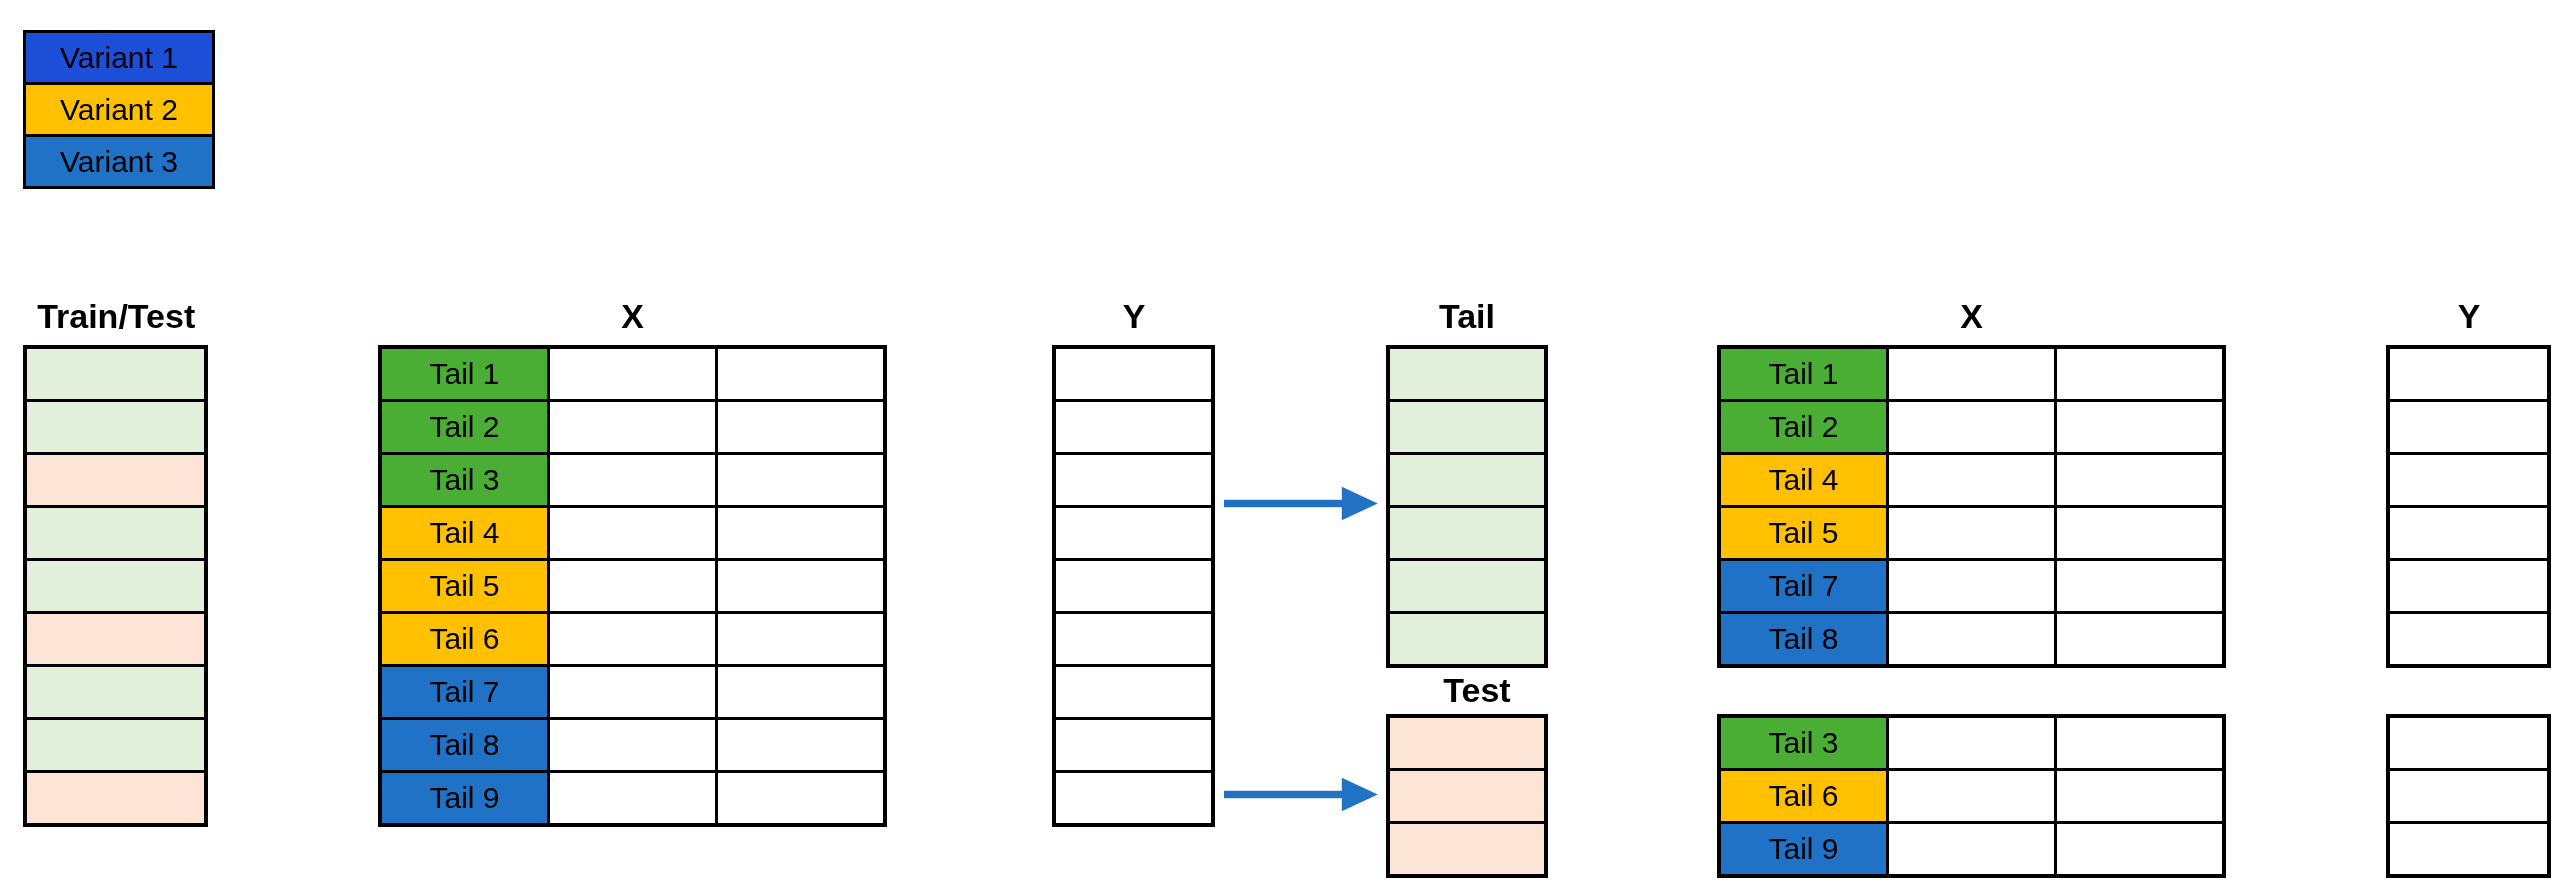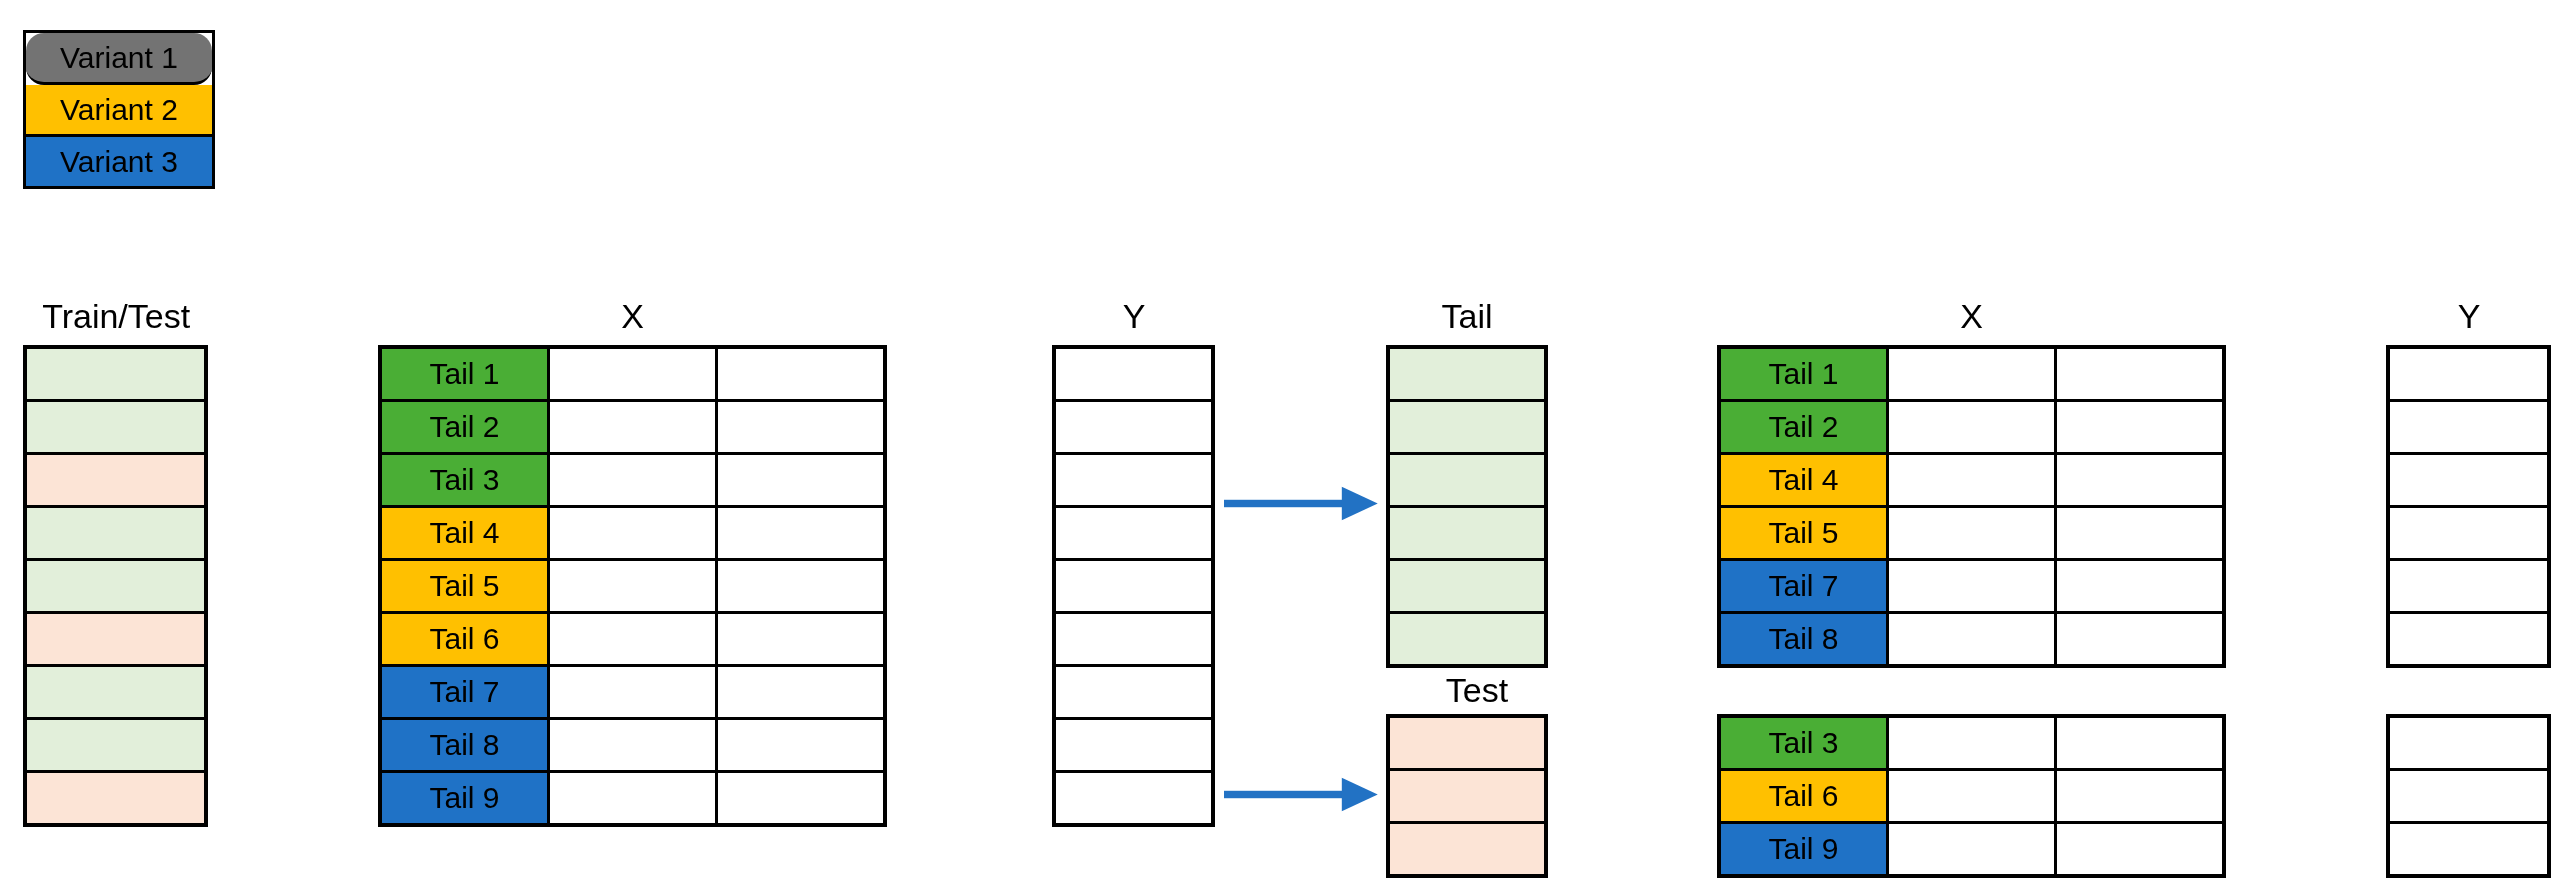--- a/index.html
+++ b/index.html
@@ -3,21 +3,21 @@
 <meta charset="utf-8">
 <style>
   html,body{margin:0;padding:0;}
   body{
     width:2576px;height:893px;background:#ffffff;
     font-family:"Liberation Sans", sans-serif;
     position:relative;overflow:hidden;
   }
   .hdr{
     position:absolute;top:296px;height:41px;line-height:41px;
-    font-size:34px;font-weight:normal;color:#000;text-align:center;
+    font-size:34px;font-weight:bold;color:#000;text-align:center;
     white-space:nowrap;
   }
   .tbl{
     position:absolute;border:4.4px solid #000;background:#fff;
     box-sizing:content-box;
   }
   .row{height:50px;border-bottom:3.1px solid #000;display:flex;}
   .row:last-child{border-bottom:0;}
   .cell{
     flex:1;border-right:3.1px solid #000;
@@ -28,21 +28,21 @@
   .legend{position:absolute;left:23px;top:30px;width:186px;border:3.7px solid #000;}
   .legend .row{height:49px;border-bottom:3.1px solid #000;}
   .legend .row:last-child{border-bottom:0;}
   .arrow{position:absolute;width:155px;height:41px;}
   .arrow svg{display:block;width:100%;height:100%;}
 </style>
 </head>
 <body>
 
 <div class="legend">
-  <div class="row" style="background-color: #737373; border-radius: 18px;">
+  <div class="row" style="background-color: #1d4ed8;">
     <div class="cell" style="border-right:0;">Variant 1</div>
   </div>
   <div class="row" style="background-color: rgb(255, 192, 0);">
     <div class="cell" style="border-right:0;">Variant 2</div>
   </div>
   <div class="row" style="background-color: rgb(31, 114, 198); justify-content: center;">
     <div class="cell" style="border-right:0;">Variant 3</div>
   </div>
 </div>
 

